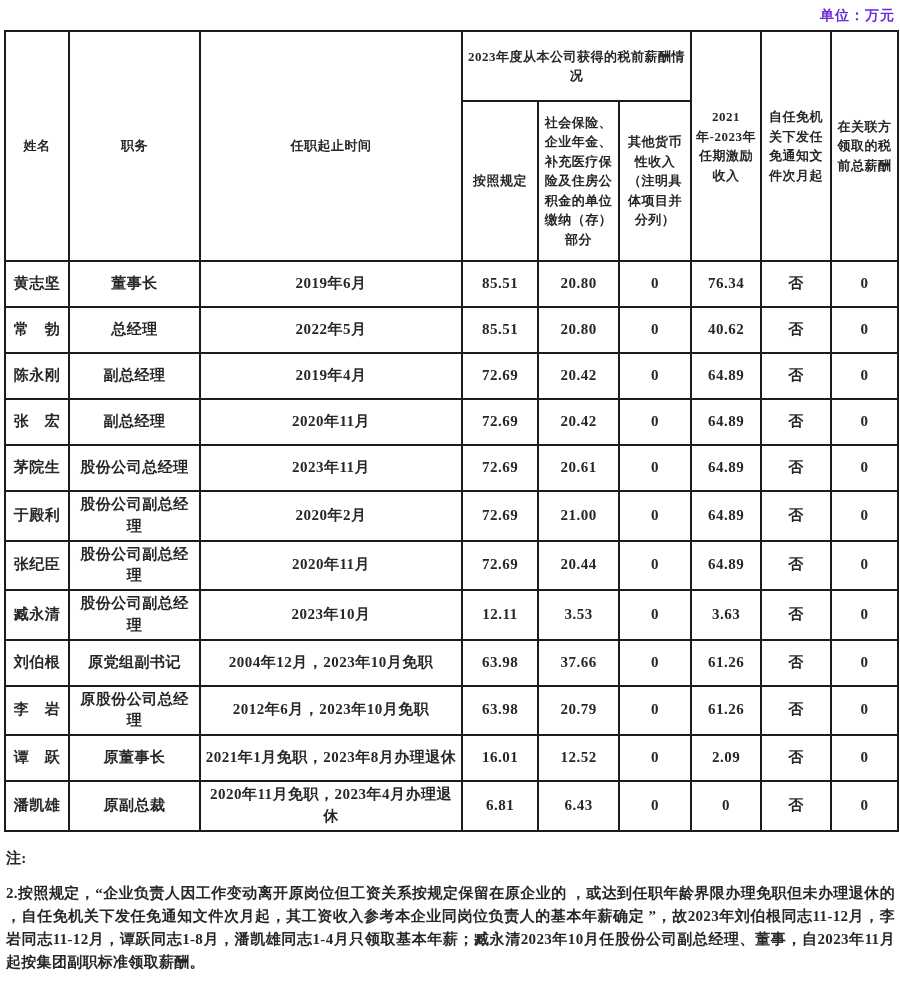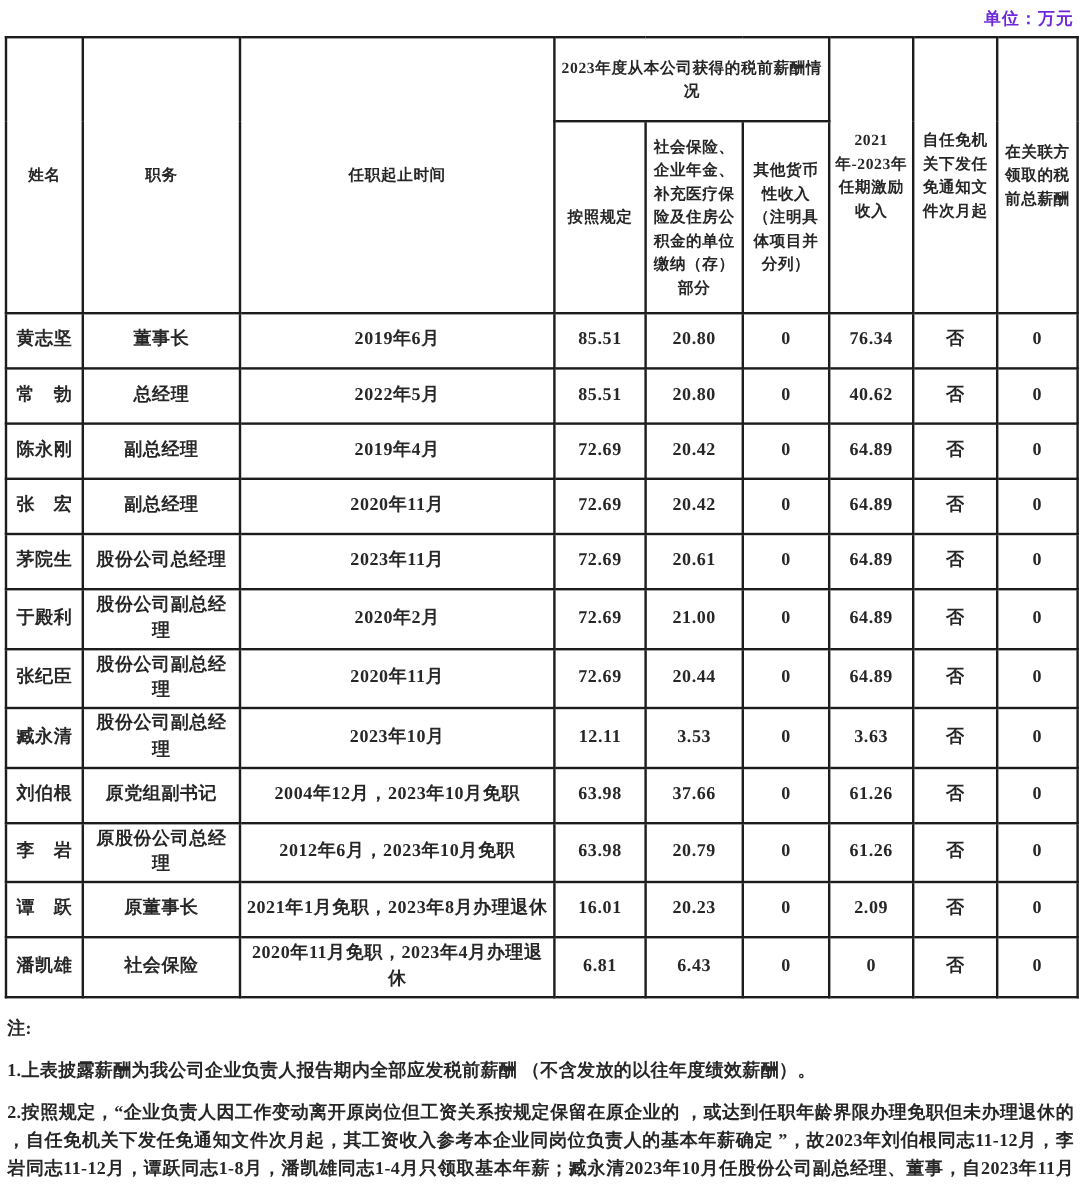--- a/index.html
+++ b/index.html
@@ -211,39 +211,38 @@
           <td class="c5">0</td>
           <td class="c6">61.26</td>
           <td class="c7">否</td>
           <td class="c8">0</td>
         </tr>
         <tr>
           <td class="c0">谭　跃</td>
           <td class="c1">原董事长</td>
           <td class="c2">2021年1月免职，2023年8月办理退休</td>
           <td class="c3">16.01</td>
-          <td class="c4">20.23</td>
+          <td class="c4">12.52</td>
           <td class="c5">0</td>
           <td class="c6">2.09</td>
           <td class="c7">否</td>
           <td class="c8">0</td>
         </tr>
         <tr>
           <td class="c0">潘凯雄</td>
-          <td class="c1">社会保险</td>
+          <td class="c1">原副总裁</td>
           <td class="c2">2020年11月免职，2023年4月办理退休</td>
           <td class="c3">6.81</td>
           <td class="c4">6.43</td>
           <td class="c5">0</td>
           <td class="c6">0</td>
           <td class="c7">否</td>
           <td class="c8">0</td>
         </tr>
       </tbody>
   </table>
 
   <div class="notes">
     <p>注:</p>
-    <p>1.上表披露薪酬为我公司企业负责人报告期内全部应发税前薪酬 （不含发放的以往年度绩效薪酬）。</p>
     <p>2.按照规定，“企业负责人因工作变动离开原岗位但工资关系按规定保留在原企业的 ，或达到任职年龄界限办理免职但未办理退休的 ，自任免机关下发任免通知文件次月起，其工资收入参考本企业同岗位负责人的基本年薪确定 ”，故2023年刘伯根同志11-12月，李岩同志11-12月，谭跃同志1-8月，潘凯雄同志1-4月只领取基本年薪；臧永清2023年10月任股份公司副总经理、董事，自2023年11月起按集团副职标准领取薪酬。</p>
   </div>
 
 </div>
 
 </body></html>

